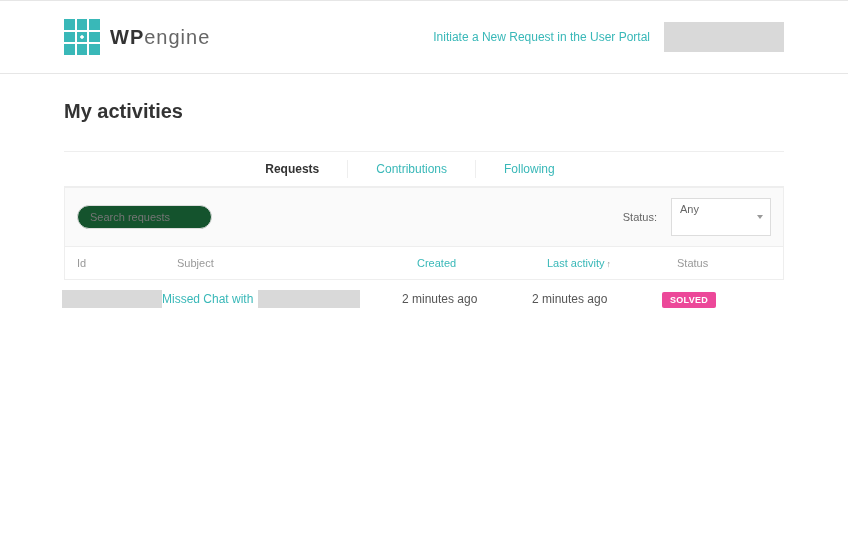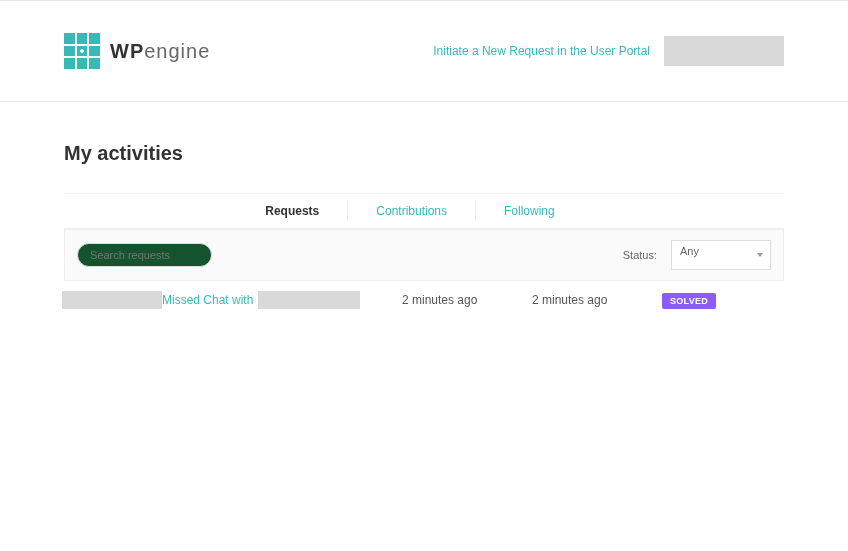--- a/index.html
+++ b/index.html
@@ -1,18 +1,18 @@
 <!DOCTYPE html>
 <html><head>
   <meta charset="utf-8">
   <style>
     * { box-sizing: border-box; margin: 0; padding: 0; }
     body { font-family: -apple-system, BlinkMacSystemFont, "Segoe UI", Helvetica, Arial, sans-serif; background: #fff; color: #333; font-size: 13px; }
     .topbar { border-top: 1px solid #e6e6e6; border-bottom: 1px solid #e6e6e6; }
-    .container { width: 720px; margin: 16px auto; }
+    .container { width: 720px; margin: 2px auto; }
     .header { display: flex; align-items: center; justify-content: space-between; padding: 16px 0; }
     .logo { display: flex; align-items: center; gap: 10px; }
     .logo-mark { width: 36px; height: 36px; display: grid; grid-template-columns: repeat(3, 1fr); grid-template-rows: repeat(3, 1fr); gap: 2px; }
     .logo-mark .sq { background: #39b8b8; }
     .logo-mark .center { background: #39b8b8; position: relative; }
     .logo-mark .center::after { content: ""; position: absolute; top: 3px; left: 3px; right: 3px; bottom: 3px; background: #fff; clip-path: polygon(50% 0, 100% 50%, 50% 100%, 0 50%); }
     .logo-text { font-size: 20px; letter-spacing: 1px; color: #333; }
     .logo-text .wp { font-weight: 700; }
     .logo-text .engine { font-weight: 300; color: #666; }
     .header-right { display: flex; align-items: center; gap: 14px; }
@@ -23,40 +23,40 @@
     .tab { padding: 10px 0; font-size: 12px; margin-right: 28px; position: relative; color: #39b8b8; cursor: pointer; }
     .tab.active { color: #333; font-weight: 600; }
     .tab-sep { width: 1px; background: #eee; margin: 8px 28px 8px 0; }
     .subtabs { display: flex; gap: 30px; padding-bottom: 8px; margin-top: 60px; }
     .subtab { font-size: 12px; color: #39b8b8; cursor: pointer; }
     .subtab.active { color: #333; font-weight: 600; }
     .panel { border: 1px solid #eee; background: #fafafa; padding: 10px 12px; display: flex; justify-content: space-between; align-items: center; }
     .search-wrap { }
     .search-input { border: 1px solid #ddd; border-radius: 14px; padding: 5px 12px; font-size: 11px; width: 135px; color: #999; background: #14532d; outline: none; }
     .status-wrap { display: flex; align-items: center; gap: 14px; font-size: 11px; color: #666; }
-    .status-select { border: 1px solid #ddd; background: #fff; font-size: 11px; padding: 4px 24px 12px 8px; color: #666; position: relative; appearance: none; width: 100px; }
+    .status-select { border: 1px solid #ddd; background: #fff; font-size: 11px; padding: 4px 24px 20px 8px; color: #666; position: relative; appearance: none; width: 100px; }
     .select-wrap { position: relative; }
     .select-wrap::after { content: ""; position: absolute; right: 8px; top: 50%; margin-top: -2px; border-left: 3px solid transparent; border-right: 3px solid transparent; border-top: 4px solid #999; pointer-events: none; }
     .table-head { display: flex; border-left: 1px solid #eee; border-right: 1px solid #eee; border-bottom: 1px solid #eee; padding: 10px 12px; font-size: 11px; color: #999; background: #fff; }
     .col-id { width: 100px; }
     .col-subject { width: 240px; }
     .col-created { width: 130px; color: #39b8b8; }
     .col-activity { width: 130px; color: #39b8b8; }
     .col-status { width: 80px; }
     .th-link { color: #39b8b8; cursor: pointer; }
     .sort-arrow { color: #999; font-size: 9px; margin-left: 2px; }
     .table-row { display: flex; align-items: center; padding: 10px 0; font-size: 12px; }
     .row-id-box { width: 100px; height: 18px; background: #d9d9d9; margin-left: -14px; }
     .row-subject { width: 240px; display: flex; align-items: center; gap: 2px; }
     .subject-link { color: #39b8b8; text-decoration: none; }
     .subject-box { width: 102px; height: 18px; background: #d9d9d9; margin-left: 3px; }
     .row-created { width: 130px; color: #555; }
     .row-activity { width: 130px; color: #555; }
     .row-status { width: 80px; }
-    .badge { background: #8b5cf6; color: #fff; font-size: 9px; font-weight: 600; padding: 3px 8px; border-radius: 2px; letter-spacing: 0.3px; }
+    .badge { background: #ec4899; color: #fff; font-size: 9px; font-weight: 600; padding: 3px 8px; border-radius: 2px; letter-spacing: 0.3px; }
     .row-offset { padding-left: 12px; }
   </style>
 </head>
 <body>
 
 <div class="topbar">
   <div class="container">
     <div class="header">
       <div class="logo">
         <div class="logo-mark">
@@ -101,20 +101,29 @@
     <div class="status-wrap">
       <span>Status:</span>
       <div class="select-wrap">
         <select class="status-select">
           <option>Any</option>
         </select>
       </div>
     </div>
   </div>
 
+  <div class="table-head">
+    <div class="col-id">Id</div>
+    <div class="col-subject">Subject</div>
+    <div class="col-created th-link">Created</div>
+    <div class="col-activity th-link">
+      <span>Last activity</span><span class="sort-arrow">↑</span>
+    </div>
+    <div class="col-status">Status</div>
+  </div>
 
   <div class="table-row row-offset">
     <div class="row-id-box"></div>
     <div class="row-subject">
       <a href="#" class="subject-link">Missed Chat with</a>
       <div class="subject-box"></div>
     </div>
     <div class="row-created">2 minutes ago</div>
     <div class="row-activity">2 minutes ago</div>
     <div class="row-status">

